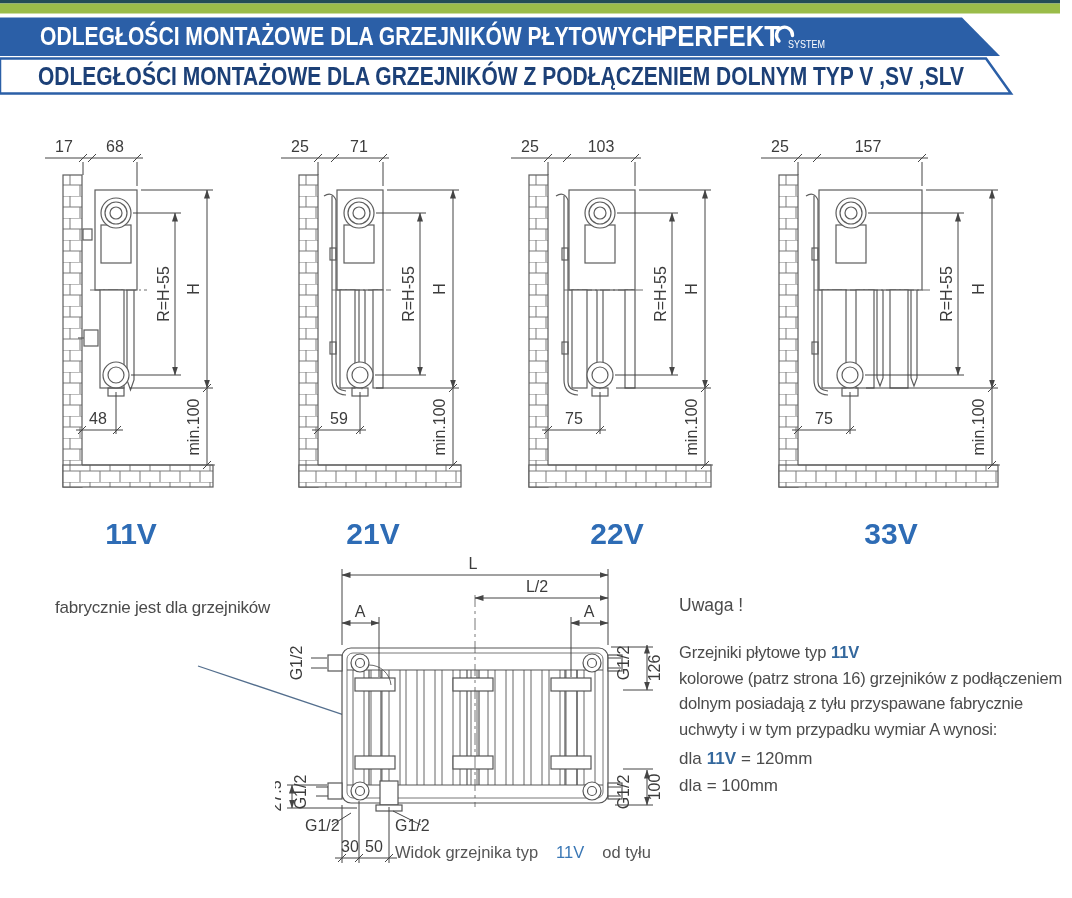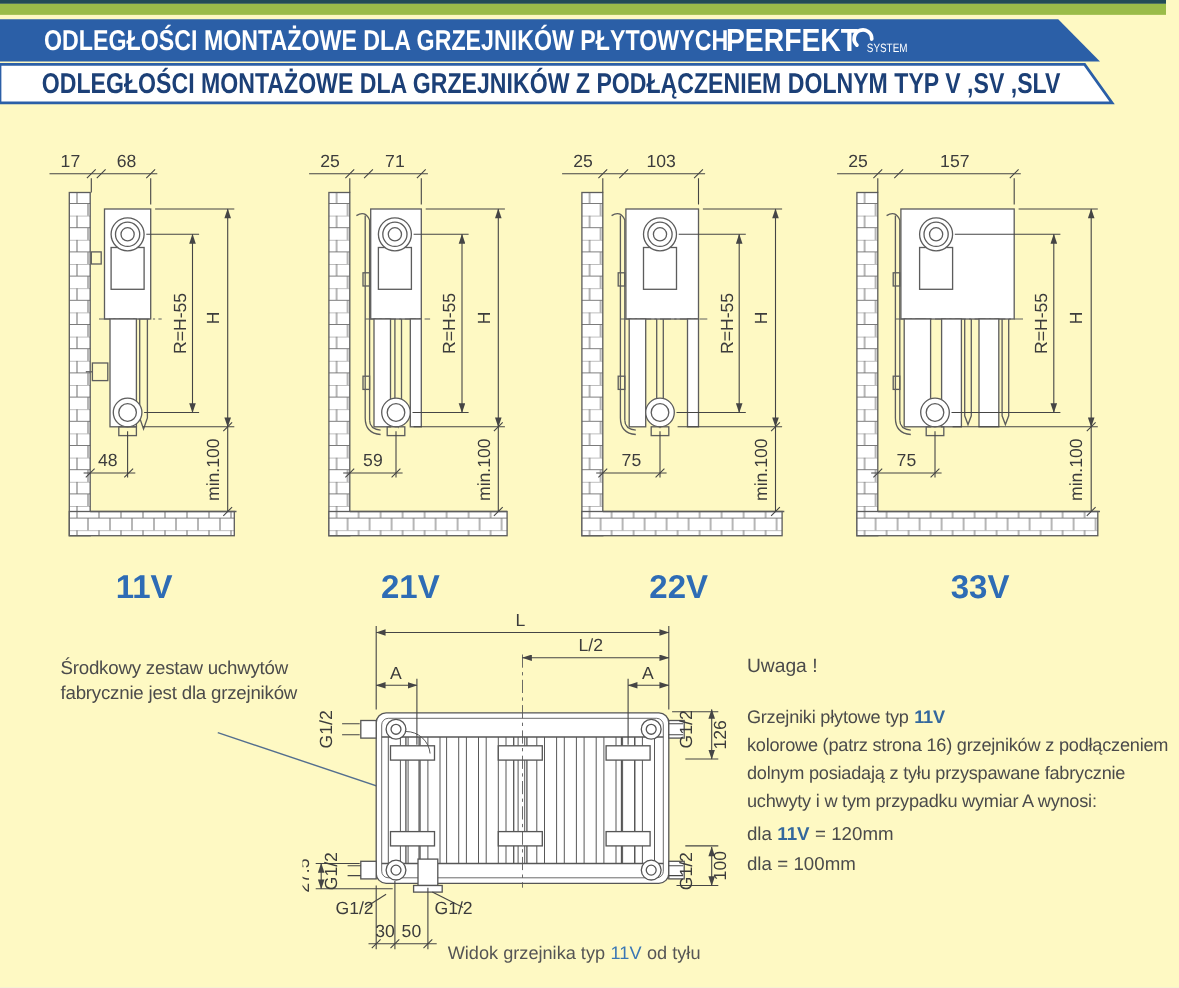--- a/index.html
+++ b/index.html
@@ -1,28 +1,28 @@
 <!DOCTYPE html>
 <html><head>
 <meta charset="utf-8">
 <style>
   html,body{margin:0;padding:0;background:#e9e9e9;}
-  #page{position:relative;width:1072px;height:898px;background:#fef9c3;overflow:hidden;
+  #page{position:relative;width:1072px;height:898px;background:#ffffff;overflow:hidden;
         font-family:"Liberation Sans",sans-serif;}
   #page svg{position:absolute;display:block;}
   .techtxt{font-family:"Liberation Sans",sans-serif;fill:#3c3c3c;font-size:16px;}
   .typlbl{font-family:"Liberation Sans",sans-serif;font-weight:bold;fill:#2e6cb5;font-size:30px;}
   .note{position:absolute;color:#4b4b4b;font-size:17px;line-height:21.5px;letter-spacing:-0.2px;}
   .note-right{position:absolute;left:679px;top:595px;width:400px;color:#4b4b4b;}
   .nr-title{font-size:17.5px;margin-bottom:24px;}
   .nr-par{font-size:16.5px;line-height:25.5px;letter-spacing:-0.2px;}
   .nr-line{display:flex;gap:5px;white-space:nowrap;}
   .nr-dla{font-size:17px;margin-top:7px;display:flex;gap:5px;white-space:nowrap;}
   .blue-b{color:#34689d;font-weight:bold;}
-  .caption{position:absolute;left:407px;top:843px;color:#555;font-size:16.5px;display:flex;gap:5px;margin-top:15px;}
+  .caption{position:absolute;left:395px;top:843px;color:#555;font-size:16.5px;display:flex;gap:18px;}
   .caption .blue-n{color:#3a77b5;font-weight:normal;}
 </style>
 </head>
 <body>
 
 <div id="page">
 
 <svg width="0" height="0">
   <defs>
     <marker id="aE" markerUnits="userSpaceOnUse" markerWidth="10" markerHeight="7" refX="8.5" refY="3" orient="auto">
@@ -339,21 +339,20 @@
   <text class="techtxt" x="31" y="237" font-size="13.5" text-anchor="middle" transform="rotate(-90 31 237)">G1/2</text>
   <text class="techtxt" x="354" y="237" font-size="13.5" text-anchor="middle" transform="rotate(-90 354 237)">G1/2</text>
   <text class="techtxt" x="385" y="232" font-size="13.5" text-anchor="middle" transform="rotate(-90 385 232)">100</text>
   <text class="techtxt" x="30" y="276" font-size="14.5">G1/2</text>
   <text class="techtxt" x="120" y="276" font-size="14.5">G1/2</text>
   <text class="techtxt" x="75" y="297" text-anchor="middle" font-size="13.5">30</text>
   <text class="techtxt" x="99" y="297" text-anchor="middle" font-size="13.5">50</text>
 </svg>
 
 <div class="note" style="left:55px;top:597px">
-  <div>Środkowy zestaw uchwytów</div>
   <div>fabrycznie jest dla grzejników</div>
 </div>
 
 <div class="note-right">
   <div class="nr-title">Uwaga !</div>
   <div class="nr-par">
     <div class="nr-line">
       <span>Grzejniki płytowe typ</span>
           <span class="blue-b">11V</span>
     </div>

